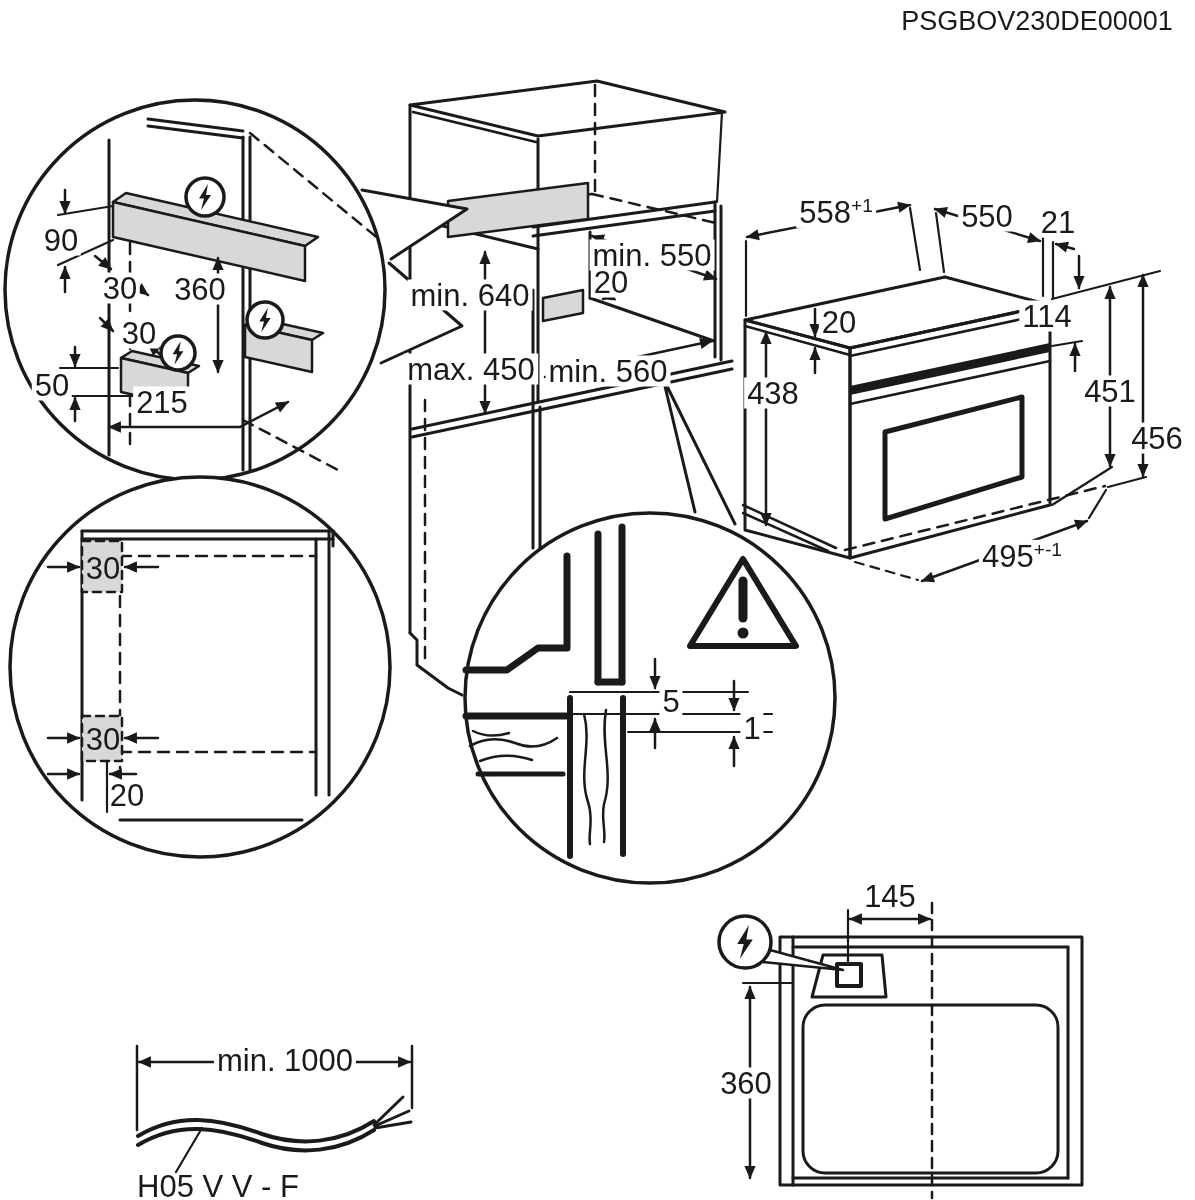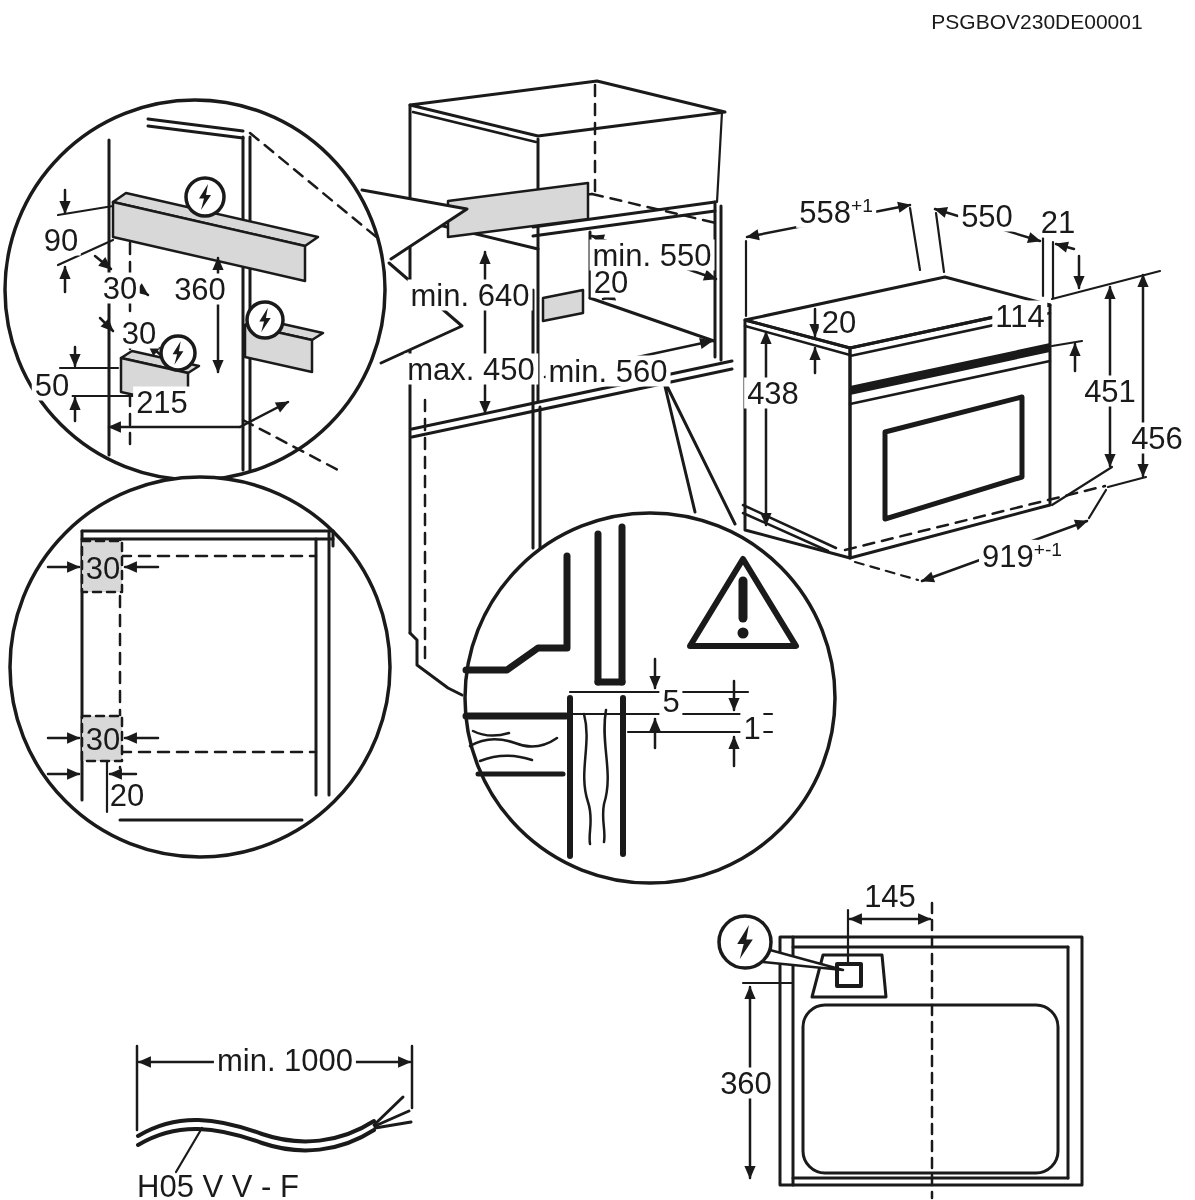--- a/index.html
+++ b/index.html
@@ -3,21 +3,21 @@
 <meta charset="utf-8">
 <style>
   html,body{margin:0;padding:0;background:#fff;}
   #stage{position:relative;width:1195px;height:1200px;background:#fff;overflow:hidden;
          font-family:"Liberation Sans", sans-serif;color:#1a1a1a;}
   #linework{position:absolute;left:0;top:0;z-index:1;}
   .lbl{position:absolute;z-index:2;transform:translate(-50%,-50%);
        font-size:31px;line-height:1;white-space:nowrap;color:#1a1a1a;}
   .bg{background:#fff;padding:0 3px;}
   .lbl sup{font-size:0.62em;vertical-align:super;}
-  #title-label{font-size:21px;}
+  #title-label{font-size:27px;}
 </style>
 </head>
 <body>
 
 <div id="stage">
 
 <svg id="linework" width="1195" height="1200" viewBox="0 0 1195 1200" fill="none" stroke="#1a1a1a" stroke-width="3" stroke-linecap="round" stroke-linejoin="round">
   <defs>
     <marker id="ah" viewBox="0 0 12 12" refX="11" refY="6" markerWidth="17" markerHeight="13" orient="auto-start-reverse" markerUnits="userSpaceOnUse">
       <path d="M0,0.8 L12,6 L0,11.2 Z" fill="#1a1a1a" stroke="none"></path>
@@ -261,25 +261,25 @@
 <div class="lbl bg" style="left:470px;top:295px">min. 640</div>
 <div class="lbl bg" style="left:471px;top:369px">max. 450</div>
 <div class="lbl bg" style="left:652px;top:255px">min. 550</div>
 <div class="lbl bg" style="left:611px;top:282px">20</div>
 <div class="lbl bg" style="left:608px;top:371px">min. 560</div>
 
 <div class="lbl bg" style="left:836px;top:212px"><span>558</span><sup>+1</sup></div>
 <div class="lbl bg" style="left:987px;top:216px">550</div>
 <div class="lbl bg" style="left:1058px;top:222px">21</div>
 <div class="lbl bg" style="left:839px;top:322px">20</div>
-<div class="lbl bg" style="left:1020px;top:316px">114</div>
+<div class="lbl bg" style="left:1047px;top:316px">114</div>
 <div class="lbl bg" style="left:773px;top:393px">438</div>
 <div class="lbl bg" style="left:1110px;top:391px">451</div>
 <div class="lbl bg" style="left:1157px;top:438px">456</div>
-<div class="lbl bg" style="left:1022px;top:556px"><span>919</span><sup>+-1</sup></div>
+<div class="lbl bg" style="left:1022px;top:556px"><span>495</span><sup>+-1</sup></div>
 
 <div class="lbl" style="left:103px;top:568px">30</div>
 <div class="lbl" style="left:103px;top:739px">30</div>
 <div class="lbl" style="left:127px;top:795px">20</div>
 
 <div class="lbl bg" style="left:671px;top:701px">5</div>
 <div class="lbl bg" style="left:752px;top:728px">1</div>
 
 <div class="lbl bg" style="left:890px;top:896px">145</div>
 <div class="lbl bg" style="left:746px;top:1083px">360</div>

